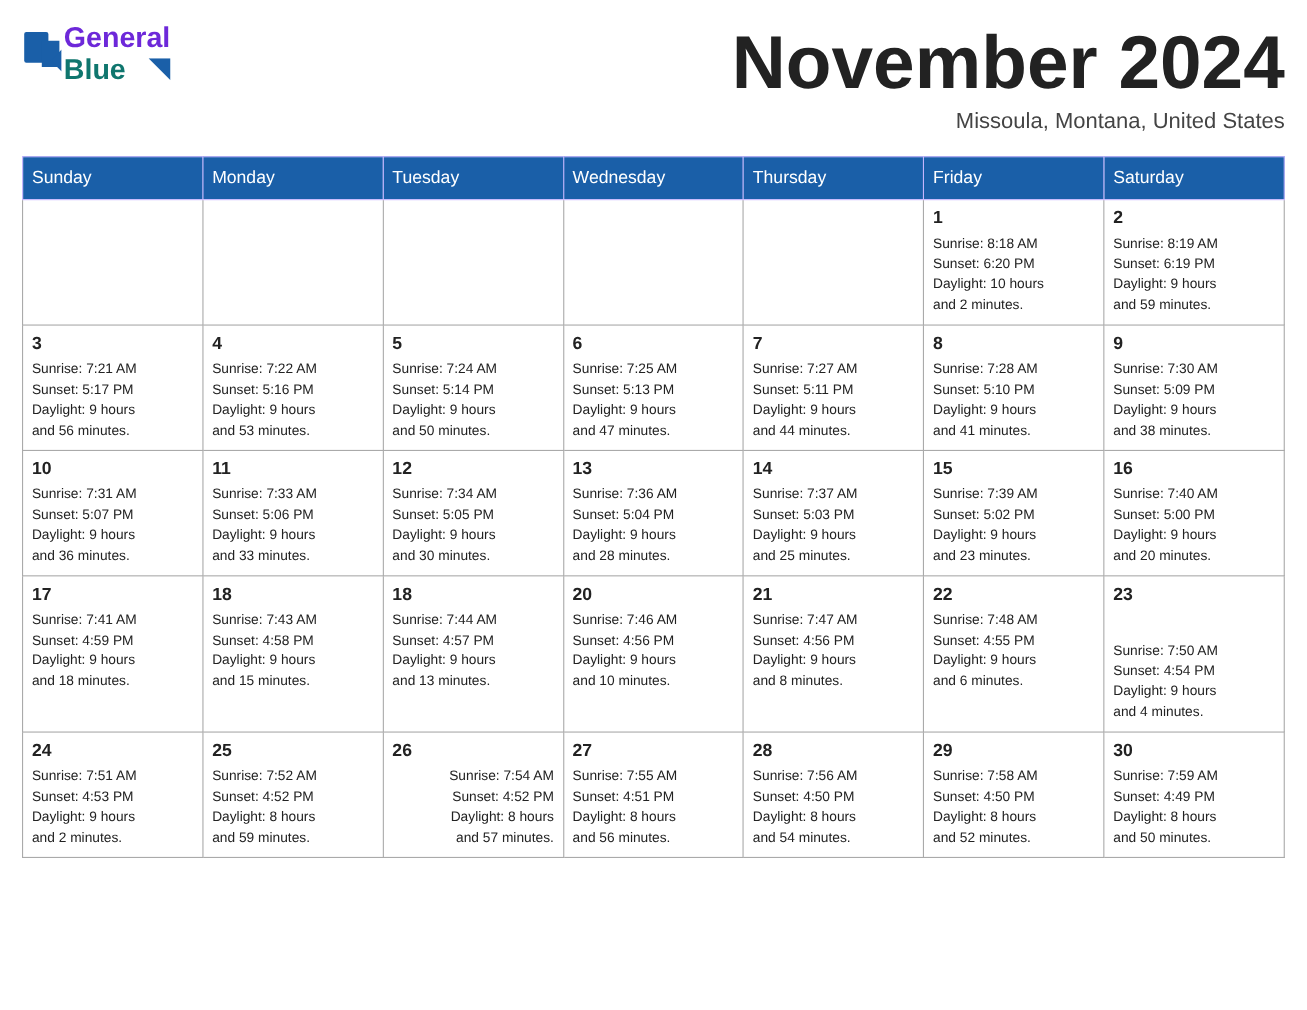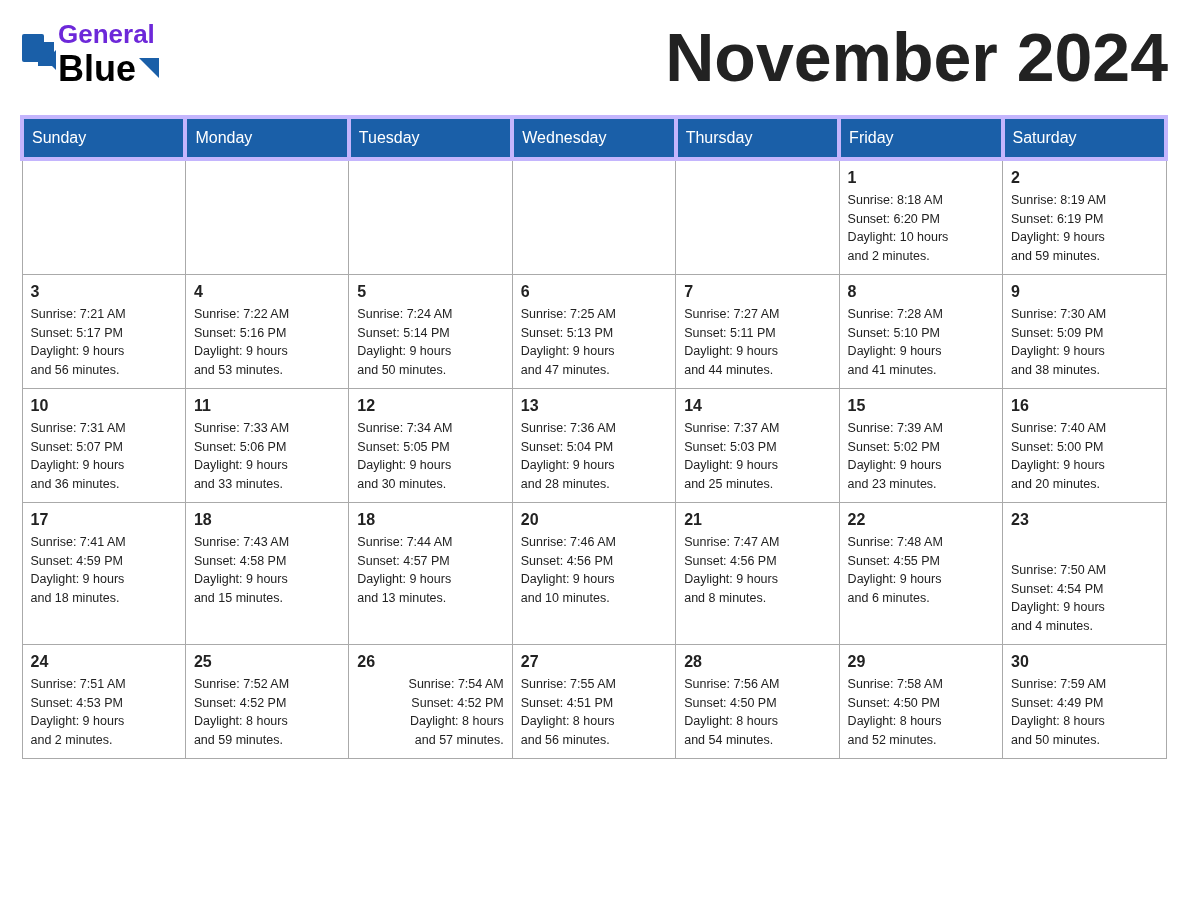--- a/index.html
+++ b/index.html
@@ -40,21 +40,21 @@
       border-collapse: collapse;
       border: 1px solid #999;
     }
     .calendar th {
       background-color: #1a5fa8;
       color: #fff;
       font-size: 16px;
       font-weight: normal;
       padding: 10px 8px;
       text-align: left;
-      border: 4px solid #c4b5fd;
+      border: 1px solid #c4b5fd;
     }
     .calendar td {
       vertical-align: top;
       padding: 8px;
       border: 1px solid #aaa;
       width: 14.28%;
       min-height: 100px;
     }
     .day-number {
       font-size: 16px;
@@ -85,31 +85,32 @@
 <div class="header">
   <div class="logo">
     <div class="logo-wrapper">
       <svg width="36" height="44" viewBox="0 0 36 44" style="margin-right:2px;">
         <rect x="2" y="2" width="22" height="28" rx="2" fill="#1a5fa8"></rect>
         <polygon points="18,10 34,10 34,34 18,34" fill="#1a5fa8"></polygon>
         <polygon points="26,28 36,18 36,38" fill="#1a5fa8"></polygon>
       </svg>
       <div>
         <div style="font-size:26px;font-weight:bold;color:#6d28d9;line-height:1.1;">General</div>
-        <div style="font-size:36px;font-weight:bold;color:#000000;line-height:1.1;display:flex;align-items:center;justify-content:space-between;">
+        <div style="font-size:26px;font-weight:bold;color:#0f766e;line-height:1.1;display:flex;align-items:center;justify-content:space-between;">
           <span>Blue</span>
           <svg width="20" height="20" viewBox="0 0 20 20" style="margin-left:3px;">
             <polygon points="0,0 20,0 20,20" fill="#1a5fa8"></polygon>
           </svg>
         </div>
       </div>
     </div>
   </div>
   <div class="title-section">
     <div class="month-title">November 2024</div>
+    <div class="location">Missoula, Montana, United States</div>
   </div>
 </div>
 
 <table class="calendar">
   <thead>
     <tr>
     <th>Sunday</th>
         <th>Monday</th>
         <th>Tuesday</th>
         <th>Wednesday</th>

